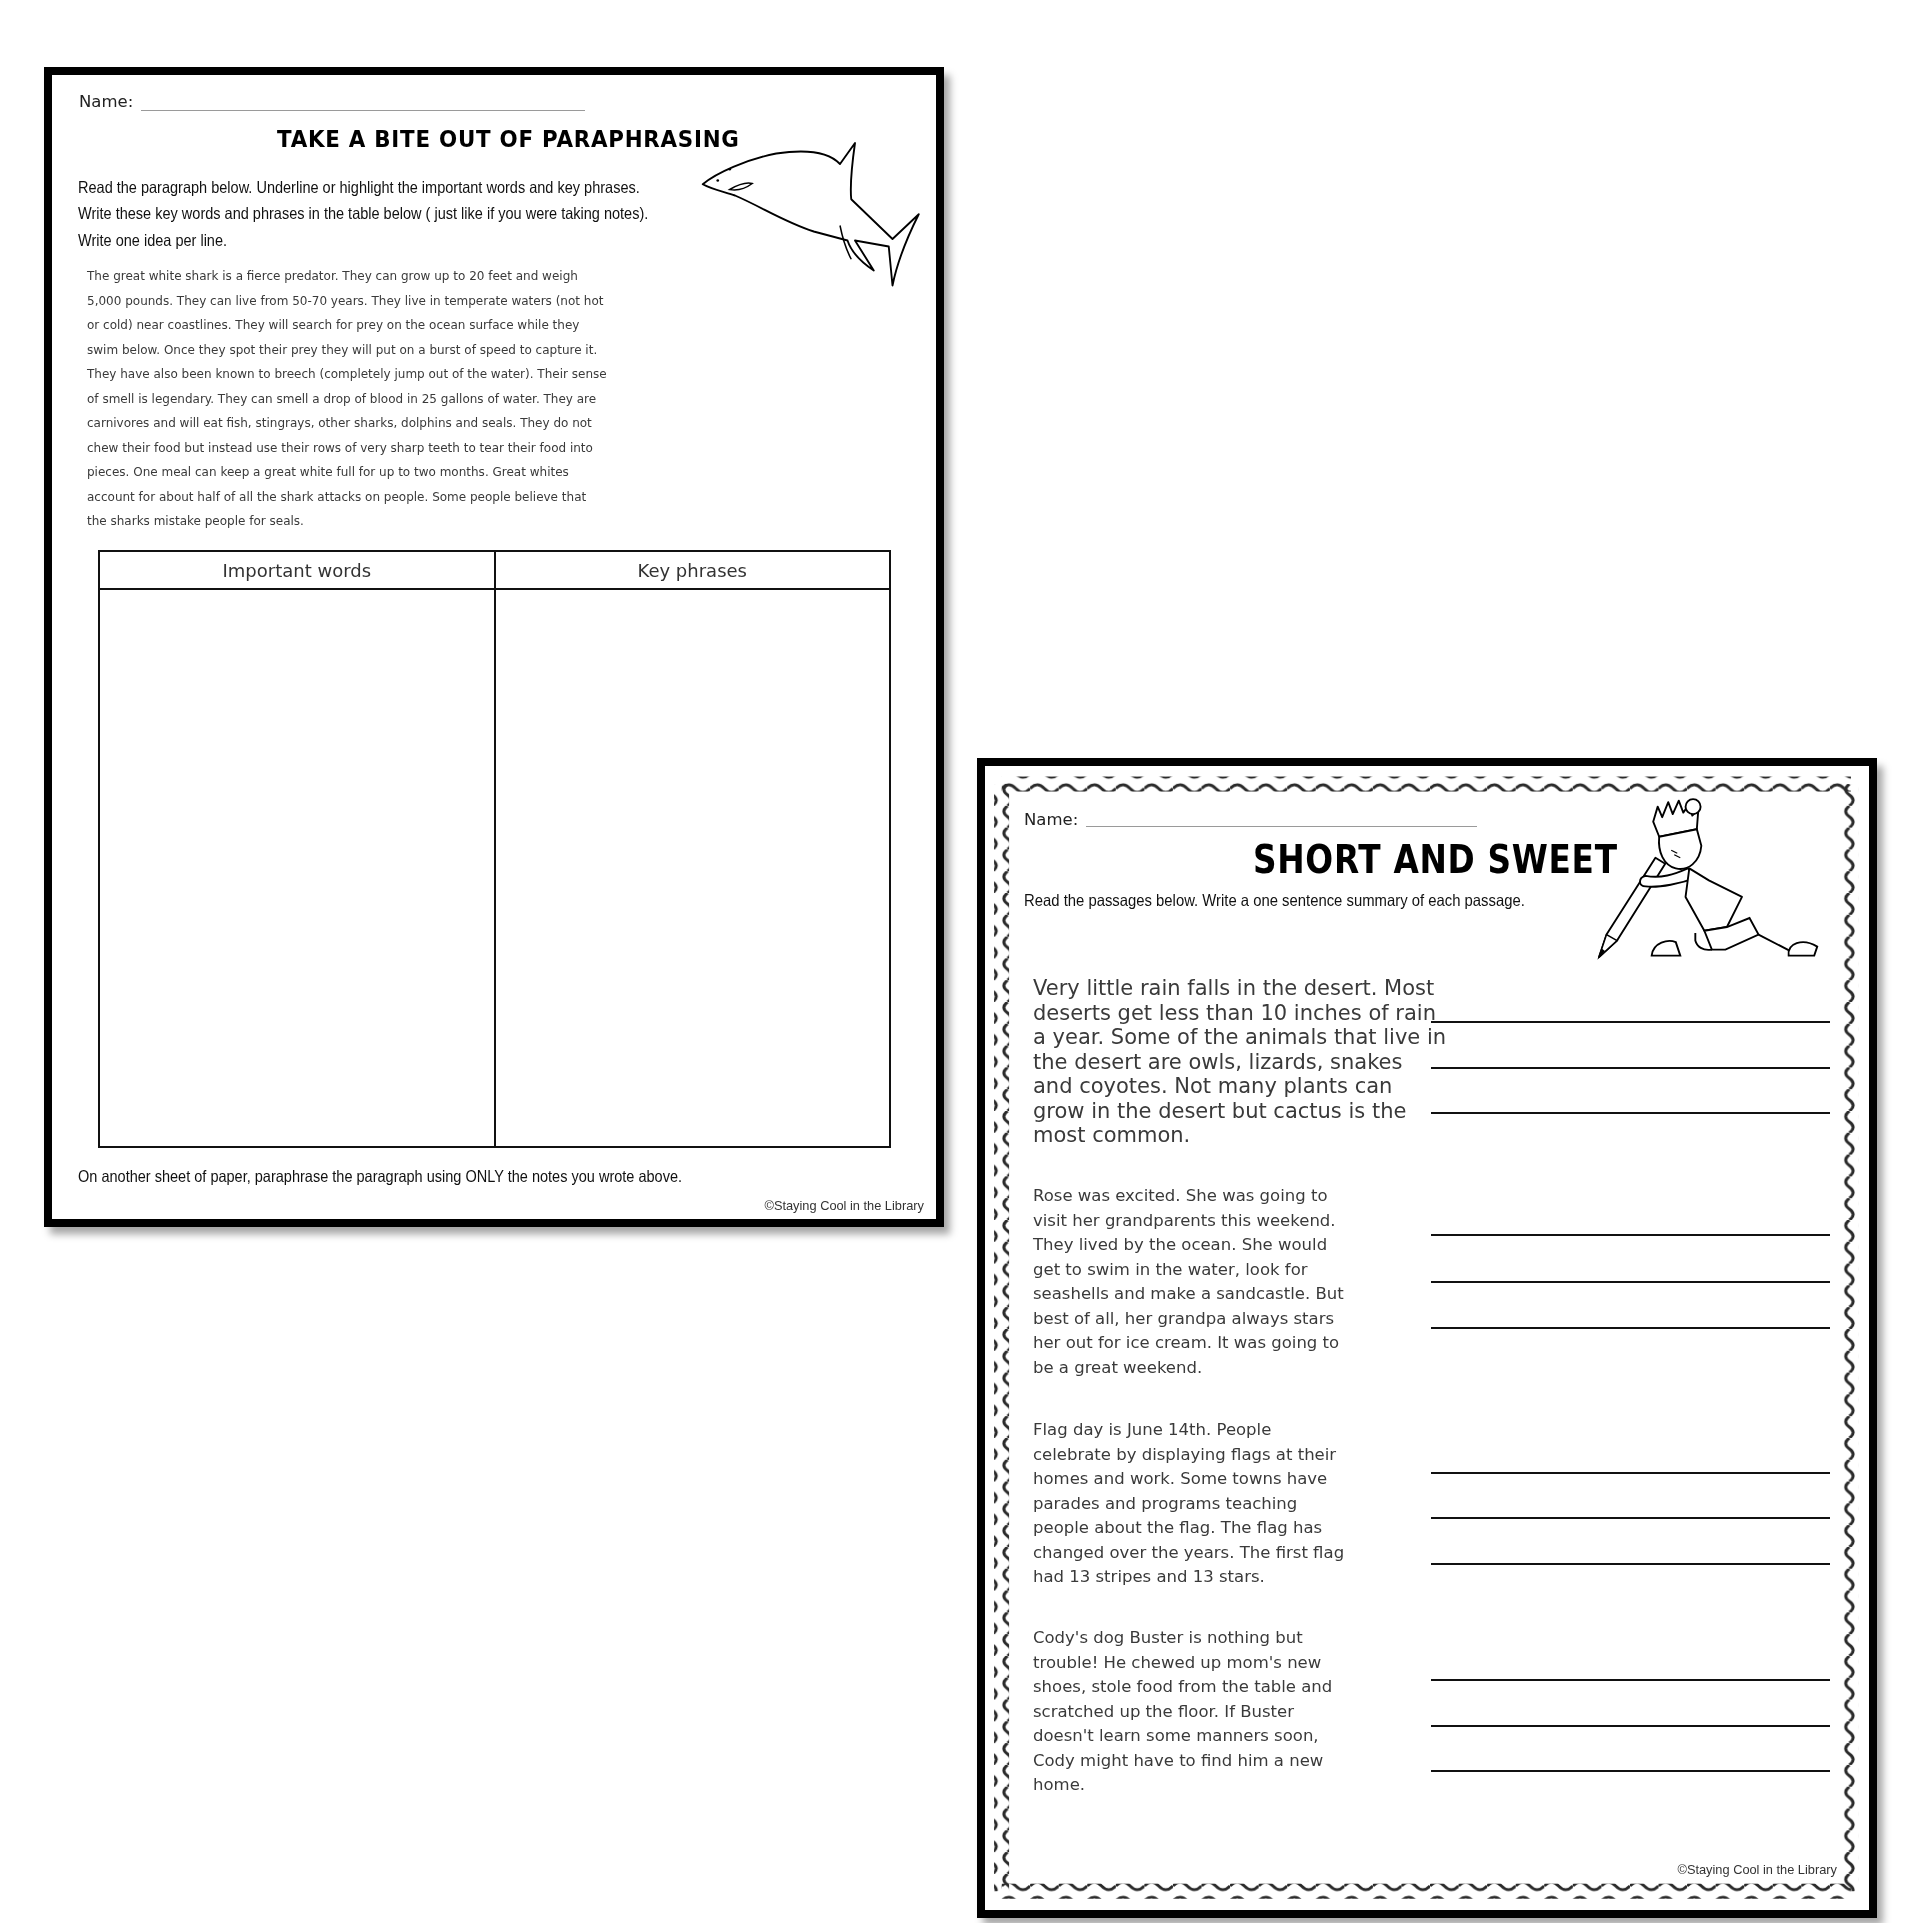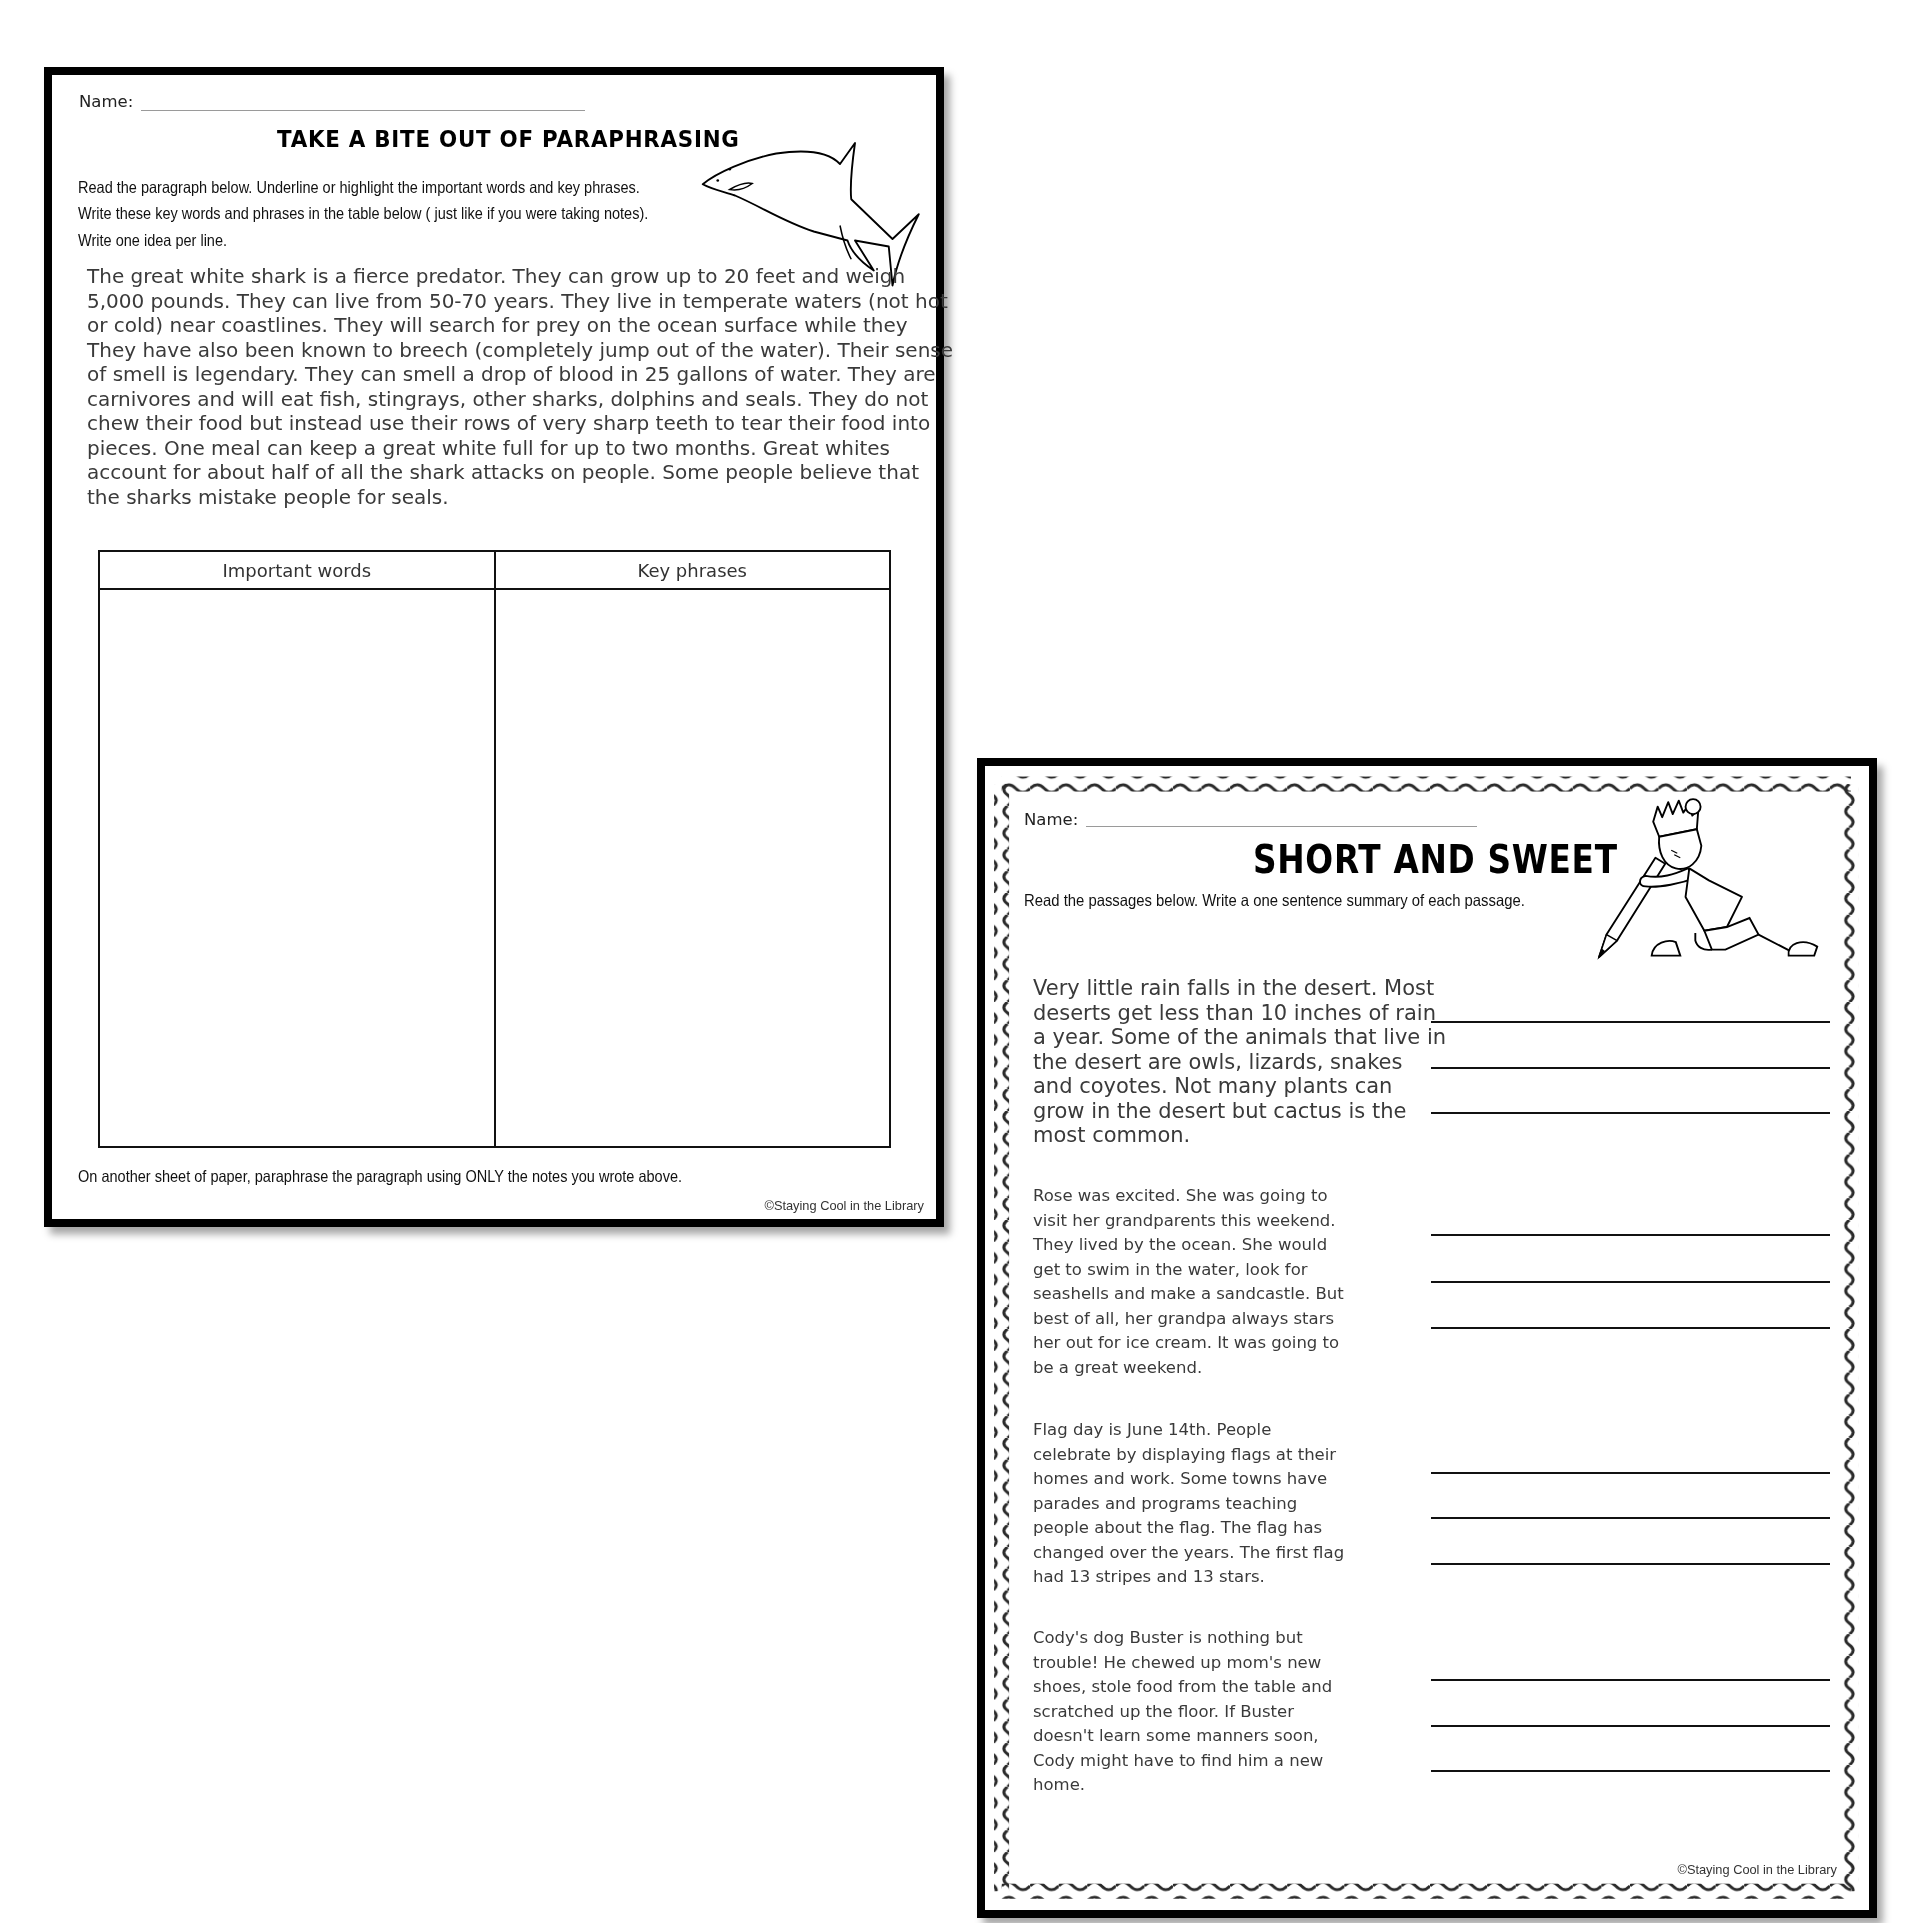--- a/index.html
+++ b/index.html
@@ -25,21 +25,21 @@
   }
   .name-label { font-family: "DejaVu Sans", sans-serif; font-size: 16.5px; color: #222; }
   .name-line { position: absolute; height: 0; border-top: 1.5px solid #9a9a9a; }
 
   .title {
     font-family: "DejaVu Sans", sans-serif; font-weight: bold; color: #000;
     letter-spacing: 0.8px; transform-origin: left center;
   }
 
   .para {
-    font-family: "DejaVu Sans", sans-serif; font-size: 20px; color: #3a3a3a;
+    font-family: "DejaVu Sans", sans-serif; font-size: 12px; color: #3a3a3a;
     line-height: 24.5px; white-space: nowrap;
   }
   .para div { height: 24.5px; }
 
   table.notes {
     position: absolute; border-collapse: collapse; table-layout: fixed;
   }
   table.notes th, table.notes td {
     border: 2.3px solid #111; padding: 0;
   }
@@ -73,20 +73,21 @@
   </svg>
 
   <div class="abs hand" style="left:25.6px; top:103px; font-size:16.5px; transform:scaleX(0.88);">Read the paragraph below. Underline or highlight the important words and key phrases.</div>
   <div class="abs hand" style="left:25.6px; top:129px; font-size:16.5px; transform:scaleX(0.88);">Write these key words and phrases in the table below ( just like if you were taking notes).</div>
   <div class="abs hand" style="left:25.6px; top:156px; font-size:16.5px; transform:scaleX(0.88);">Write one idea per line.</div>
 
   <div class="abs para" style="left:35px; top:189px;">
     <div>The great white shark is a fierce predator. They can grow up to 20 feet and weigh</div>
     <div>5,000 pounds. They can live from 50-70 years. They live in temperate waters (not hot</div>
     <div>or cold) near coastlines. They will search for prey on the ocean surface while they</div>
+    <div>swim below. Once they spot their prey they will put on a burst of speed to capture it.</div>
     <div>They have also been known to breech (completely jump out of the water). Their sense</div>
     <div>of smell is legendary. They can smell a drop of blood in 25 gallons of water. They are</div>
     <div>carnivores and will eat fish, stingrays, other sharks, dolphins and seals. They do not</div>
     <div>chew their food but instead use their rows of very sharp teeth to tear their food into</div>
     <div>pieces. One meal can keep a great white full for up to two months. Great whites</div>
     <div>account for about half of all the shark attacks on people. Some people believe that</div>
     <div>the sharks mistake people for seals.</div>
   </div>
 
   <table class="notes" style="left:46px; top:475px; width:793px; height:598px;">

